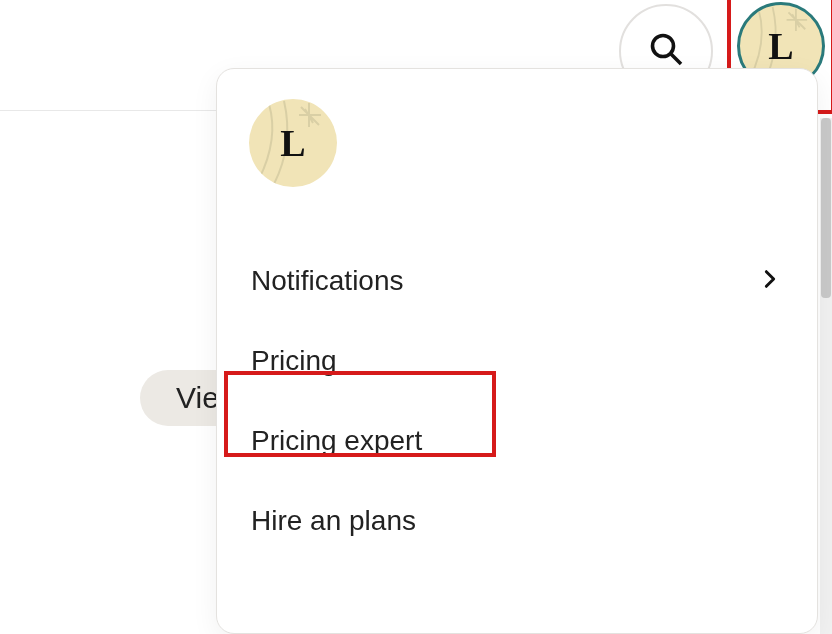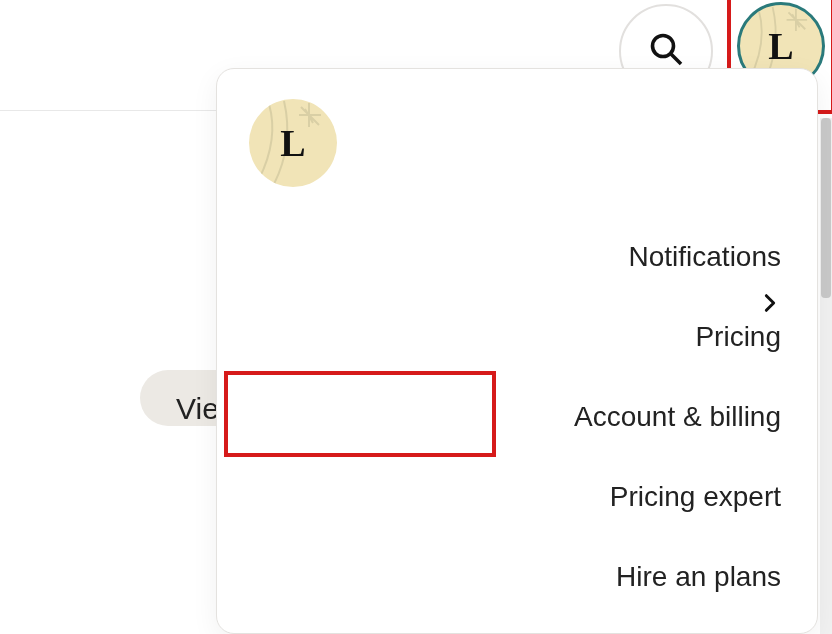--- a/index.html
+++ b/index.html
@@ -21,21 +21,21 @@
     }
     .btn-bg {
       position: absolute;
       left: 140px;
       top: 370px;
       width: 130px;
       height: 56px;
       background: #ece9e4;
       border-radius: 28px;
       display: flex;
-      align-items: flex-end;
+      align-items: center;
       padding-left: 36px;
       font-size: 30px;
       color: #222;
     }
     .search-circle {
       position: absolute;
       top: 4px;
       left: 619px;
       width: 94px;
       height: 94px;
@@ -109,28 +109,27 @@
       left: 32px;
     }
     .menu-items {
       position: absolute;
       top: 172px;
       left: 0;
       right: 0;
     }
     .menu-item {
       display: flex;
-      align-items: flex-end;
+      align-items: center;
       justify-content: space-between;
       height: 80px;
       padding: 0 36px 0 34px;
       font-size: 28px;
       color: #222;
       cursor: pointer;
-      flex-direction: column;
     }
     .chevron svg { width: 22px; height: 22px; }
     .side-scroll {
       position: absolute;
       right: 0;
       top: 118px;
       width: 12px;
       height: 516px;
       background: #f1f1f1;
     }
@@ -193,23 +192,20 @@
       <span class="chevron">
         <svg viewBox="0 0 24 24" fill="none" stroke="#111" stroke-width="3.2" stroke-linecap="round" stroke-linejoin="round">
           <polyline points="8 4 16 12 8 20"></polyline>
         </svg>
       </span>
     </div>
     <div class="menu-item">
       <span>Pricing</span>
     </div>
     <div class="menu-item">
-      <span>Account &amp; billing</span>
-    </div>
-    <div class="menu-item">
       <span>Pricing expert</span>
     </div>
     <div class="menu-item">
       <span>Hire an plans</span>
     </div>
   </div>
 </div>
 
 <div class="annot-2"></div>
 

